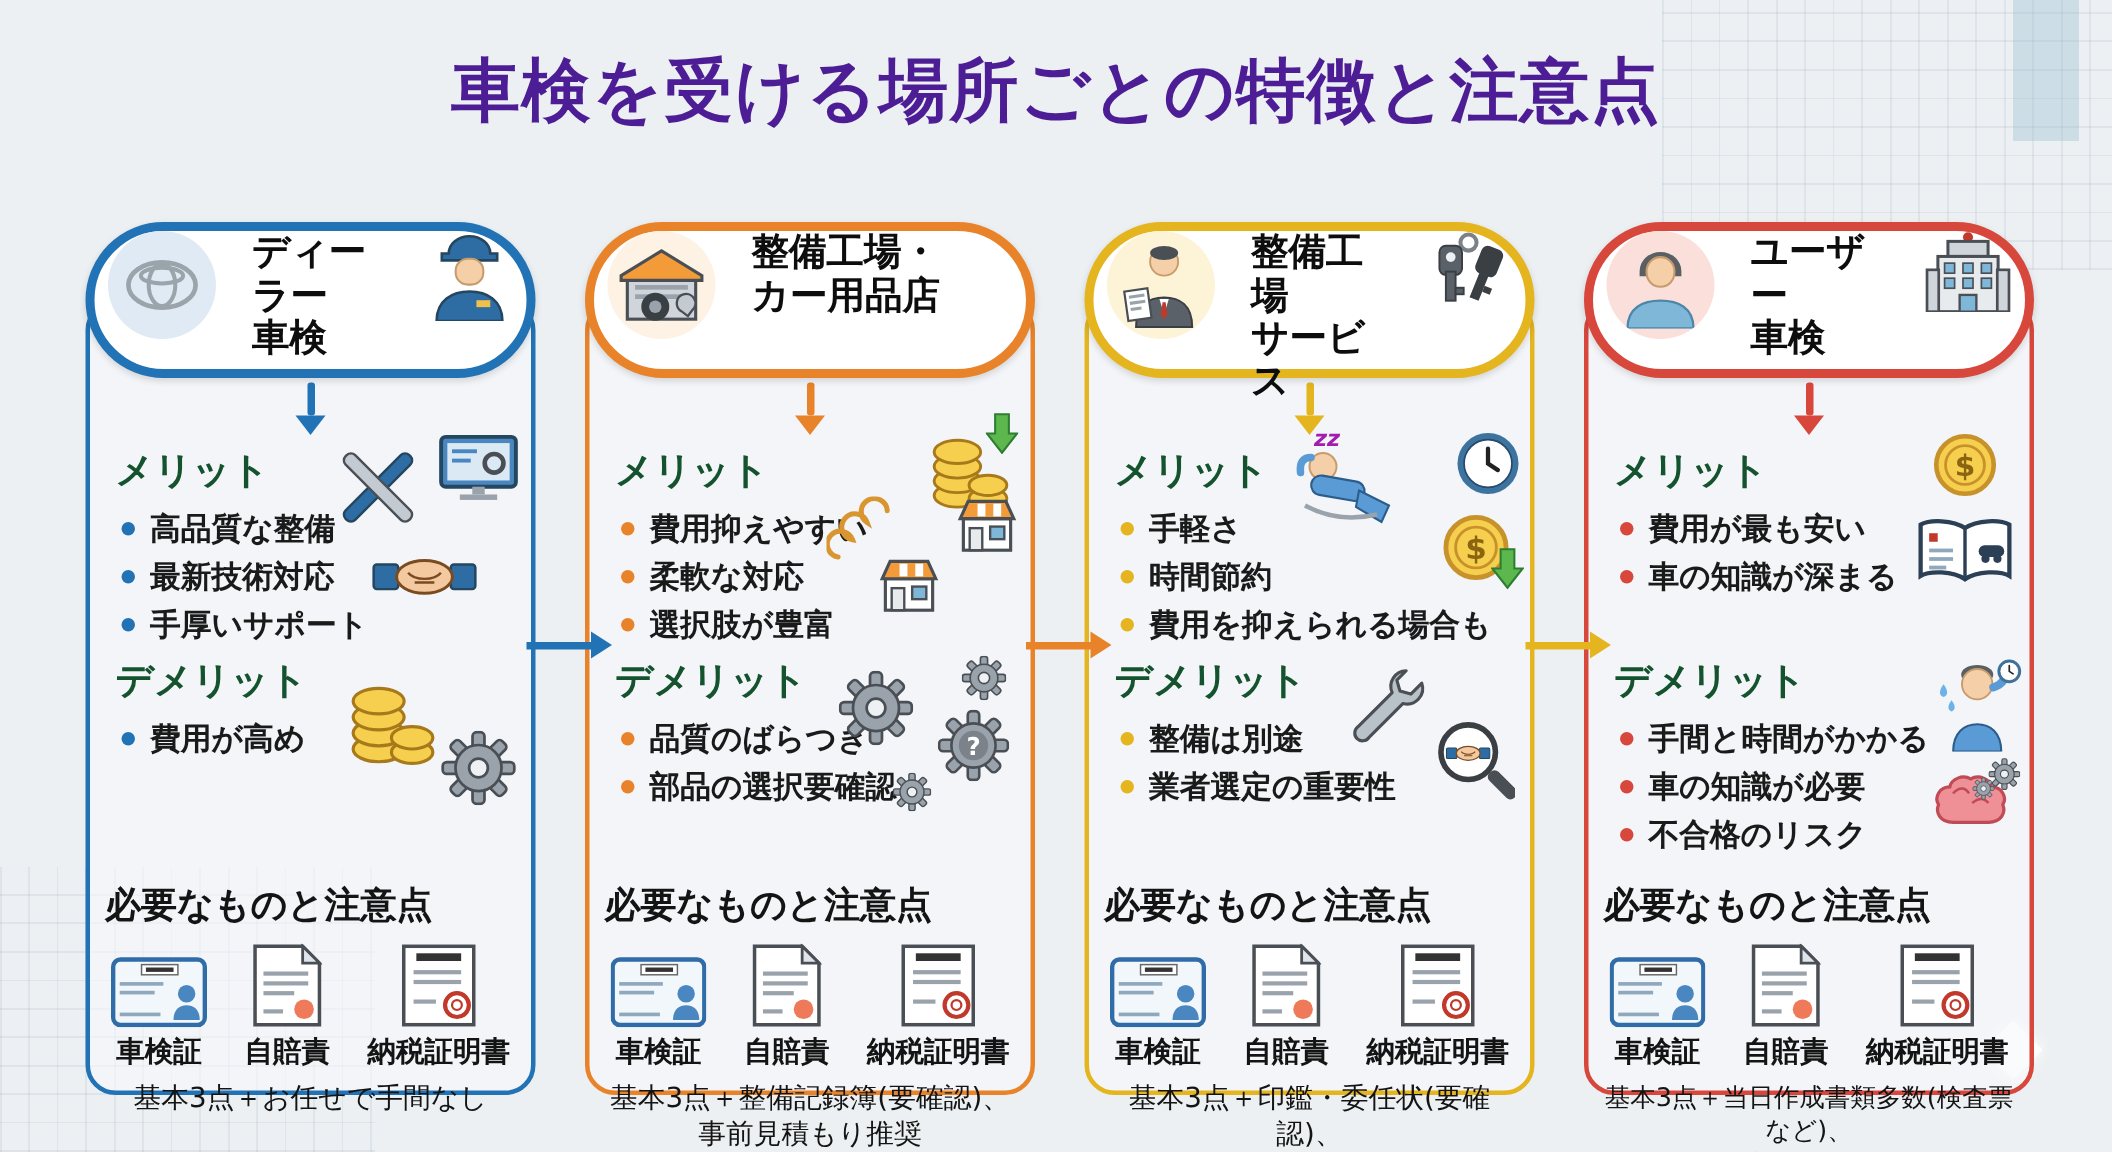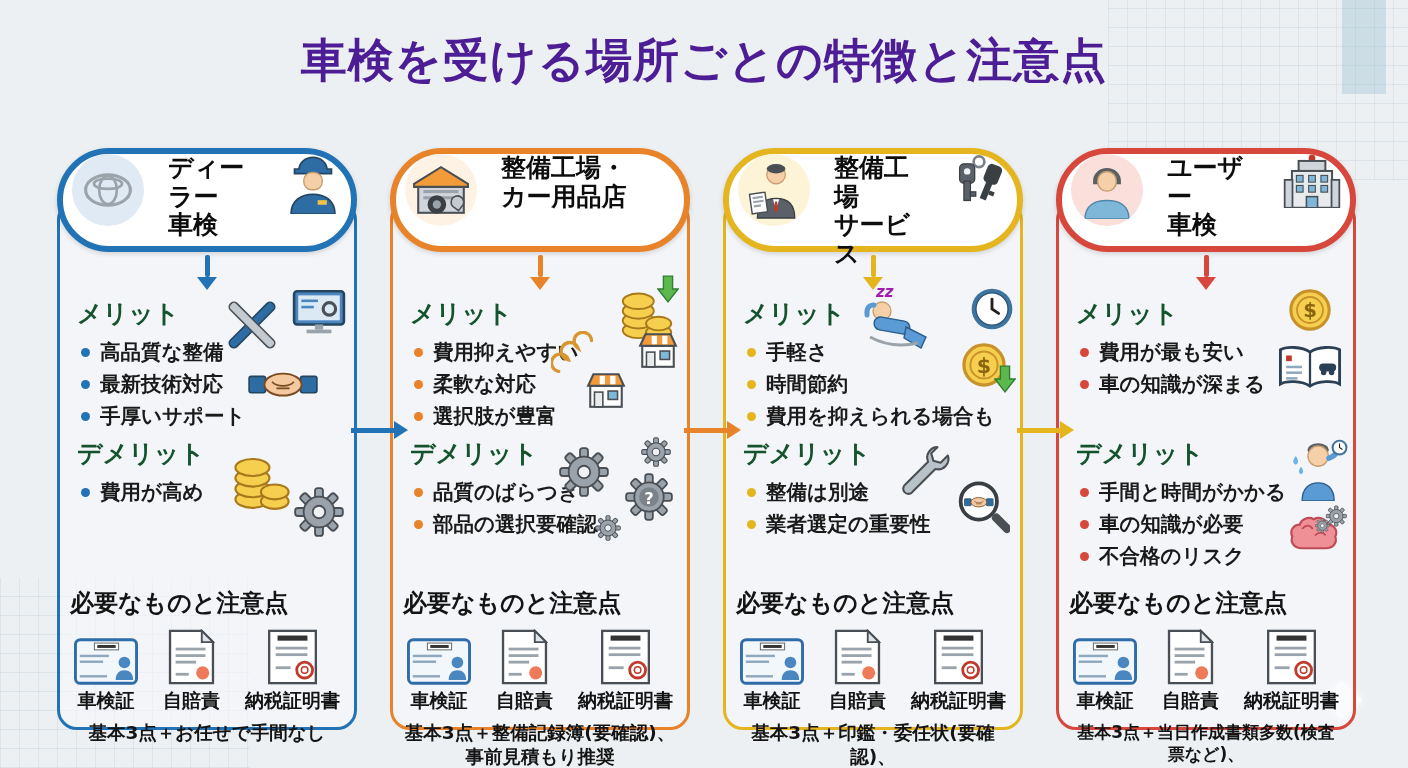--- a/index.html
+++ b/index.html
@@ -68,21 +68,21 @@
   .m-icons{top:86px;right:8px;width:122px;height:152px}
   .d-icons{top:240px;right:10px;width:118px;height:126px}
   .icons .ic{position:absolute}
   .zzz{position:absolute;font-size:15px;font-weight:800;font-style:italic;color:#a21caf}
   
   .docs-h{margin:0;font-size:24px;font-weight:800}
   .docs-row{display:flex;justify-content:space-between;align-items:flex-end;
     margin-top:10px;padding:0 4px}
   .doc{display:flex;flex-direction:column;align-items:center;margin:0}
   .doc figcaption{font-size:19px;font-weight:700;margin-top:3px;white-space:nowrap}
-  .note{margin:7px 0 0;text-align:center;font-size:18.5px;font-weight:700;line-height:1.32}
+  .note{margin:7px 0 0;text-align:center;font-size:18.5px;font-weight:400;line-height:1.32}
   .col:nth-child(4) .note{font-size:17px}
   svg{display:block}
 </style>
 </head>
 <body>
 
 <svg width="0" height="0" style="position:absolute" aria-hidden="true">
   <defs>
     <symbol id="g-gear" viewBox="0 0 44 44">
       <g fill="#9aa3ab" stroke="#4a4f55" stroke-width="1.6">

